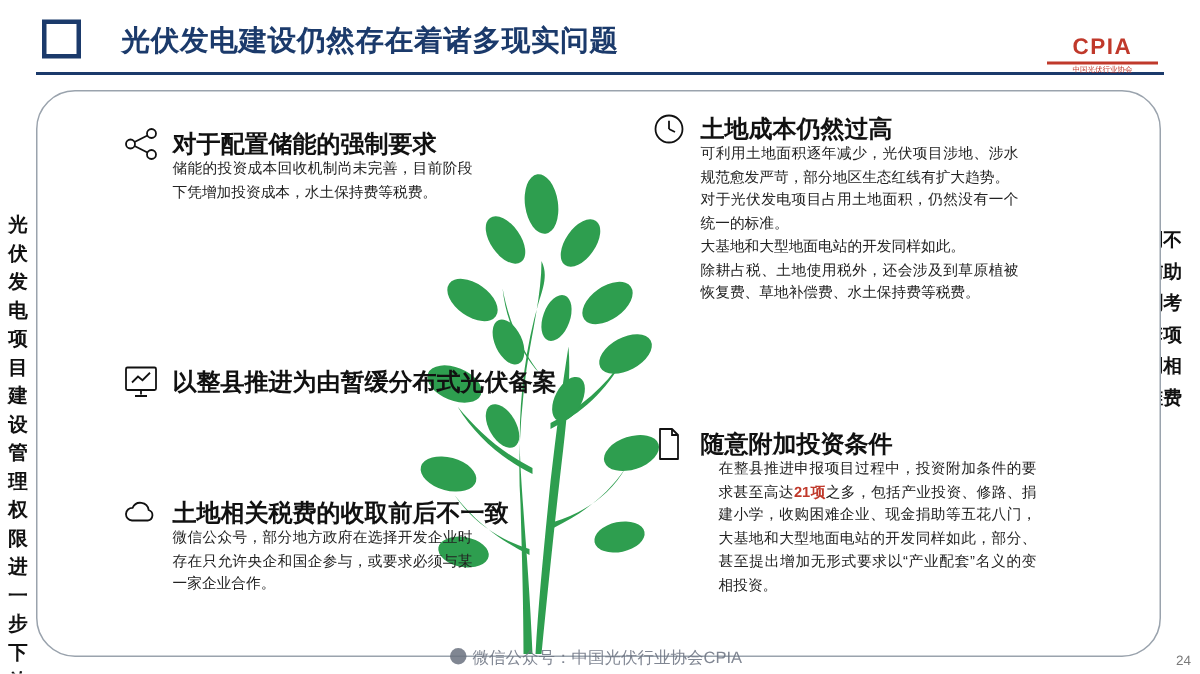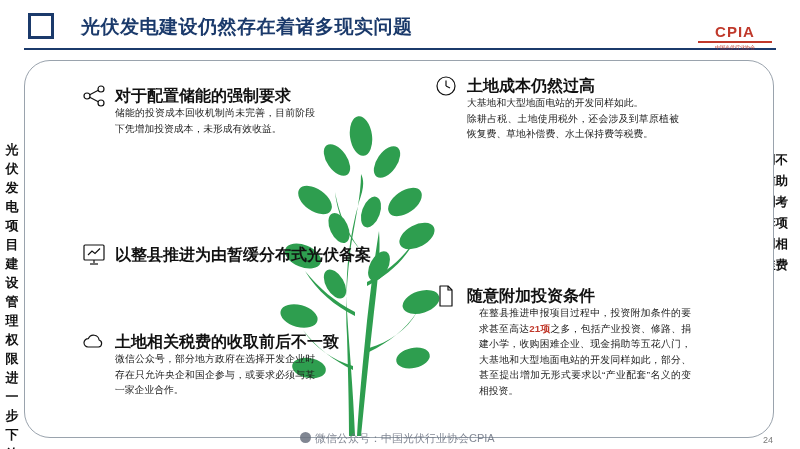--- a/index.html
+++ b/index.html
@@ -189,21 +189,21 @@
     display: inline-block;
     width: 11px;
     height: 11px;
     border-radius: 50%;
     background: #6b7280;
     margin-right: 4px;
     vertical-align: -1px;
   }
   .page-num {
     position: absolute;
-    right: 27px;
+    right: 6px;
     bottom: 4px;
     font-size: 9px;
     color: #7a7a7a;
   }
 </style>
 </head>
 <body>
 
 <div class="header">
   <div class="header-mark"></div>
@@ -262,21 +262,21 @@
     <span class="item-icon">
       <svg width="26" height="26" viewBox="0 0 26 26" xmlns="http://www.w3.org/2000/svg">
         <circle cx="6" cy="13" r="3" fill="none" stroke="#111" stroke-width="1.2"></circle>
         <circle cx="20" cy="6" r="3" fill="none" stroke="#111" stroke-width="1.2"></circle>
         <circle cx="20" cy="20" r="3" fill="none" stroke="#111" stroke-width="1.2"></circle>
         <line x1="8.7" y1="11.7" x2="17.3" y2="7.3" stroke="#111" stroke-width="1.2"></line>
         <line x1="8.7" y1="14.3" x2="17.3" y2="18.7" stroke="#111" stroke-width="1.2"></line>
       </svg>
     </span>
     <div class="item-title">对于配置储能的强制要求</div>
-    <div class="item-body">储能的投资成本回收机制尚未完善，目前阶段下凭增加投资成本，未形成有效收益。</div>
+    <div class="item-body">储能的投资成本回收机制尚未完善，目前阶段下凭增加投资成本，水土保持费等税费。</div>
   </div>
 
   <div class="item" id="item-county">
     <span class="item-icon">
       <svg width="26" height="26" viewBox="0 0 26 26" xmlns="http://www.w3.org/2000/svg">
         <rect x="3" y="4" width="20" height="15" fill="none" stroke="#111" stroke-width="1.2" rx="1"></rect>
         <polyline points="7,14 11,10 14,12.5 19,7.5" fill="none" stroke="#111" stroke-width="1.2"></polyline>
         <line x1="13" y1="19" x2="13" y2="22" stroke="#111" stroke-width="1.2"></line>
         <line x1="9" y1="23" x2="17" y2="23" stroke="#111" stroke-width="1.2"></line>
       </svg>
@@ -297,20 +297,22 @@
   <div class="item" id="item-landcost">
     <span class="item-icon">
       <svg width="26" height="26" viewBox="0 0 26 26" xmlns="http://www.w3.org/2000/svg">
         <circle cx="13" cy="13" r="9" fill="none" stroke="#111" stroke-width="1.2"></circle>
         <line x1="13" y1="13" x2="13" y2="7.5" stroke="#111" stroke-width="1.2"></line>
         <line x1="13" y1="13" x2="17" y2="15" stroke="#111" stroke-width="1.2"></line>
       </svg>
     </span>
     <div class="item-title">土地成本仍然过高</div>
     <div class="item-body">
+      <div>可利用土地面积逐年减少，光伏项目涉地、涉水规范愈发严苛，部分地区生态红线有扩大趋势。</div>
+      <div>对于光伏发电项目占用土地面积，仍然没有一个统一的标准。</div>
       <div>大基地和大型地面电站的开发同样如此。</div>
       <div>除耕占税、土地使用税外，还会涉及到草原植被恢复费、草地补偿费、水土保持费等税费。</div>
     </div>
   </div>
 
   <div class="item" id="item-extra">
     <span class="item-icon">
       <svg width="26" height="26" viewBox="0 0 26 26" xmlns="http://www.w3.org/2000/svg">
         <path d="M7 3 h8 l4 4 v16 h-12 Z" fill="none" stroke="#111" stroke-width="1.2" stroke-linejoin="round"></path>
         <polyline points="15,3 15,7 19,7" fill="none" stroke="#111" stroke-width="1.2"></polyline>

